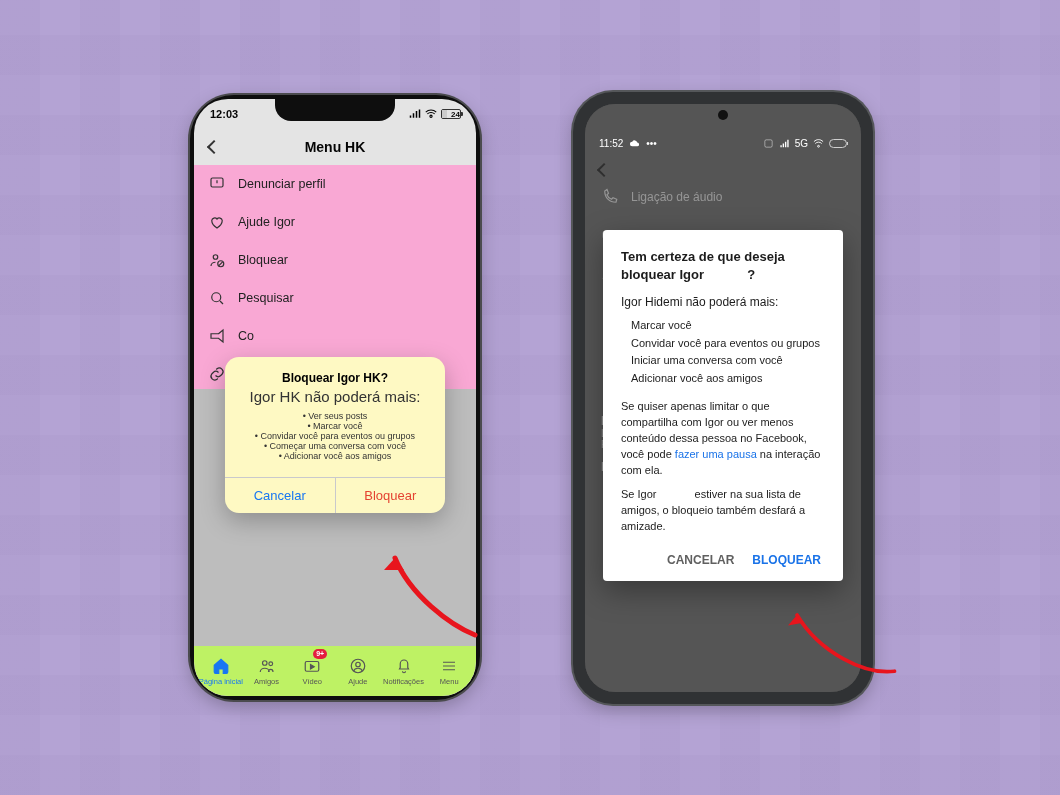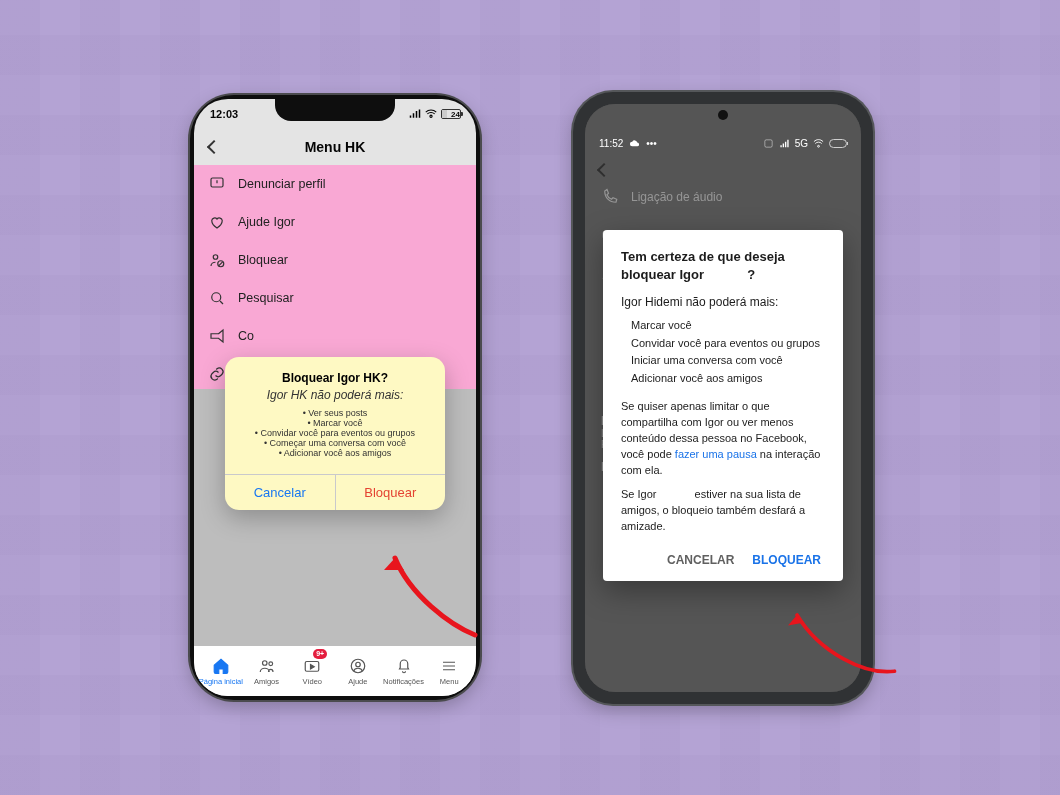--- a/index.html
+++ b/index.html
@@ -108,21 +108,21 @@
   }
   .icon-box svg { width:18px; height:18px; stroke:#333; fill:none; stroke-width:1.6; }
 
   .grey-lower {
     position:absolute; left:0; right:0; bottom:50px; top:290px;
     background:#bdbdbd;
   }
 
   .tabbar {
     position:absolute; bottom:0; left:0; right:0;
-    height:50px; background:#ffffff;
+    height:50px; background:#bef264;
     display:flex; justify-content:space-around; align-items:center;
     border-bottom-left-radius:34px; border-bottom-right-radius:34px;
     z-index:15;
     padding:0 4px;
   }
   .tab {
     flex:1; display:flex; flex-direction:column; align-items:center; gap:2px;
     font-size:7.5px; color:#565656;
   }
   .tab svg{ width:18px; height:18px; stroke:#565656; fill:none; stroke-width:1.6;}
@@ -143,21 +143,21 @@
     z-index:40; overflow:hidden;margin-top:40px;
   }
   .ios-dialog .dlg-body{
     padding:14px 14px 10px;
     text-align:center;
   }
   .ios-dialog .dlg-title{
     font-weight:700; font-size:12px; color:#000;
   }
   .ios-dialog .dlg-sub{
-    font-size:12px; color:#333; margin-top:3px;font-style:italic;
+    font-size:15px; color:#333; margin-top:3px;
   }
   .ios-dialog ul{
     list-style:none; margin:6px 0; font-size:9px; color:#333;
   }
   .ios-dialog ul li::before{
     content:"• ";
   }
   .ios-dialog .dlg-foot{
     font-size:9px; color:#333; margin-top:4px; line-height:1.3;
   }

